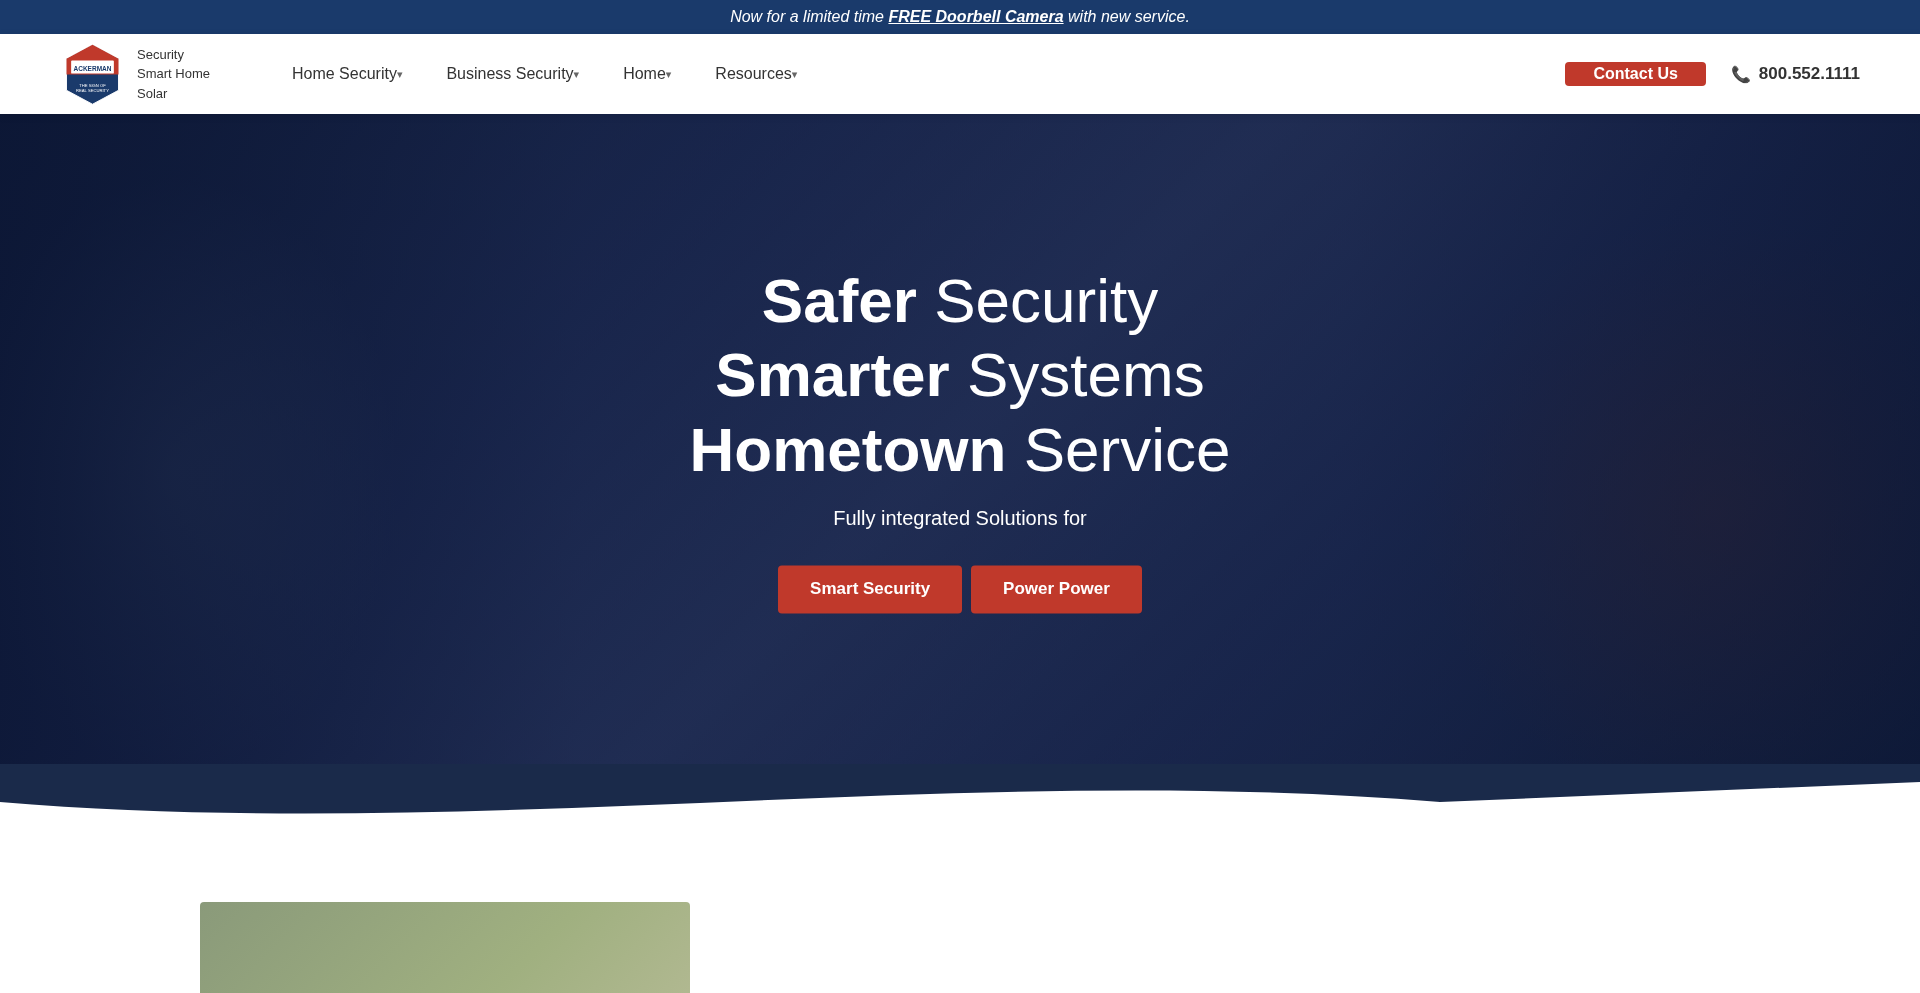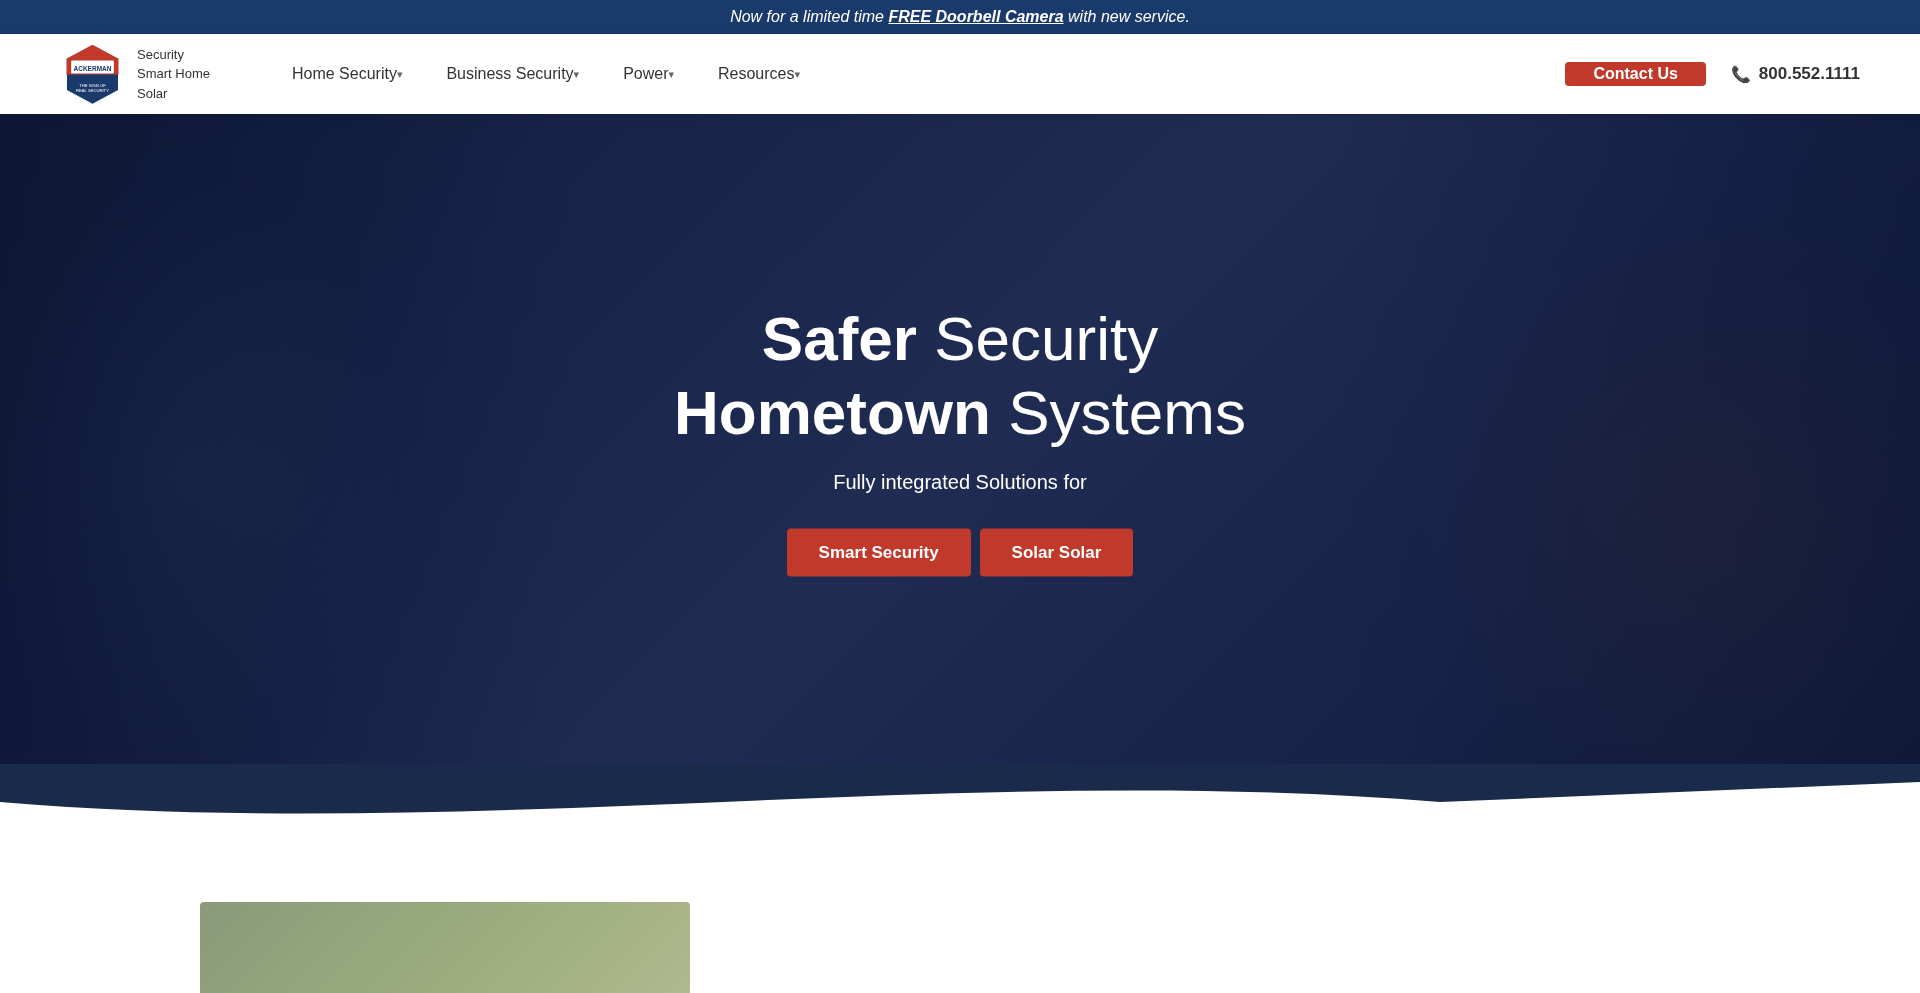--- a/index.html
+++ b/index.html
@@ -260,21 +260,21 @@
   <div class="nav-links">
     <a class="nav-item" href="#">
       <span>Home Security</span>
       <span class="nav-chevron">▾</span>
     </a>
     <a class="nav-item" href="#">
       <span>Business Security</span>
       <span class="nav-chevron">▾</span>
     </a>
     <a class="nav-item" href="#">
-      <span>Power</span>
+      <span>Home</span>
       <span class="nav-chevron">▾</span>
     </a>
     <a class="nav-item" href="#">
       <span>Resources</span>
       <span class="nav-chevron">▾</span>
     </a>
   </div>
 
   <button class="contact-btn">Contact Us</button>
 
@@ -290,29 +290,34 @@
   <div class="hero-bg"></div>
 
   <div class="hero-content">
     <div class="hero-headline">
       <div>
         <span class="bold">Safer</span>
         <span class="light"> </span>
         <span class="light">Security</span>
       </div>
       <div>
+        <span class="bold">Smarter</span>
+        <span class="light"> </span>
+        <span class="light">Systems</span>
+      </div>
+      <div>
         <span class="bold">Hometown</span>
         <span class="light"> </span>
-        <span class="light">Systems</span>
+        <span class="light">Service</span>
       </div>
     </div>
     <p class="hero-subtitle">Fully integrated Solutions for</p>
     <div class="hero-buttons">
       <button class="btn-primary">Smart Security</button>
-      <button class="btn-secondary">Solar Solar</button>
+      <button class="btn-secondary">Power Power</button>
     </div>
   </div>
 </section>
 
 <div class="wave-bottom">
   <svg viewBox="0 0 1920 80" preserveAspectRatio="none" xmlns="http://www.w3.org/2000/svg">
     <path d="M0,40 C480,80 960,0 1440,40 L1920,20 L1920,80 L0,80 Z" fill="white"></path>
     <path d="M0,50 C480,90 960,10 1440,50 L1920,30 L1920,80 L0,80 Z" fill="white" opacity="0.6"></path>
   </svg>
 </div>

